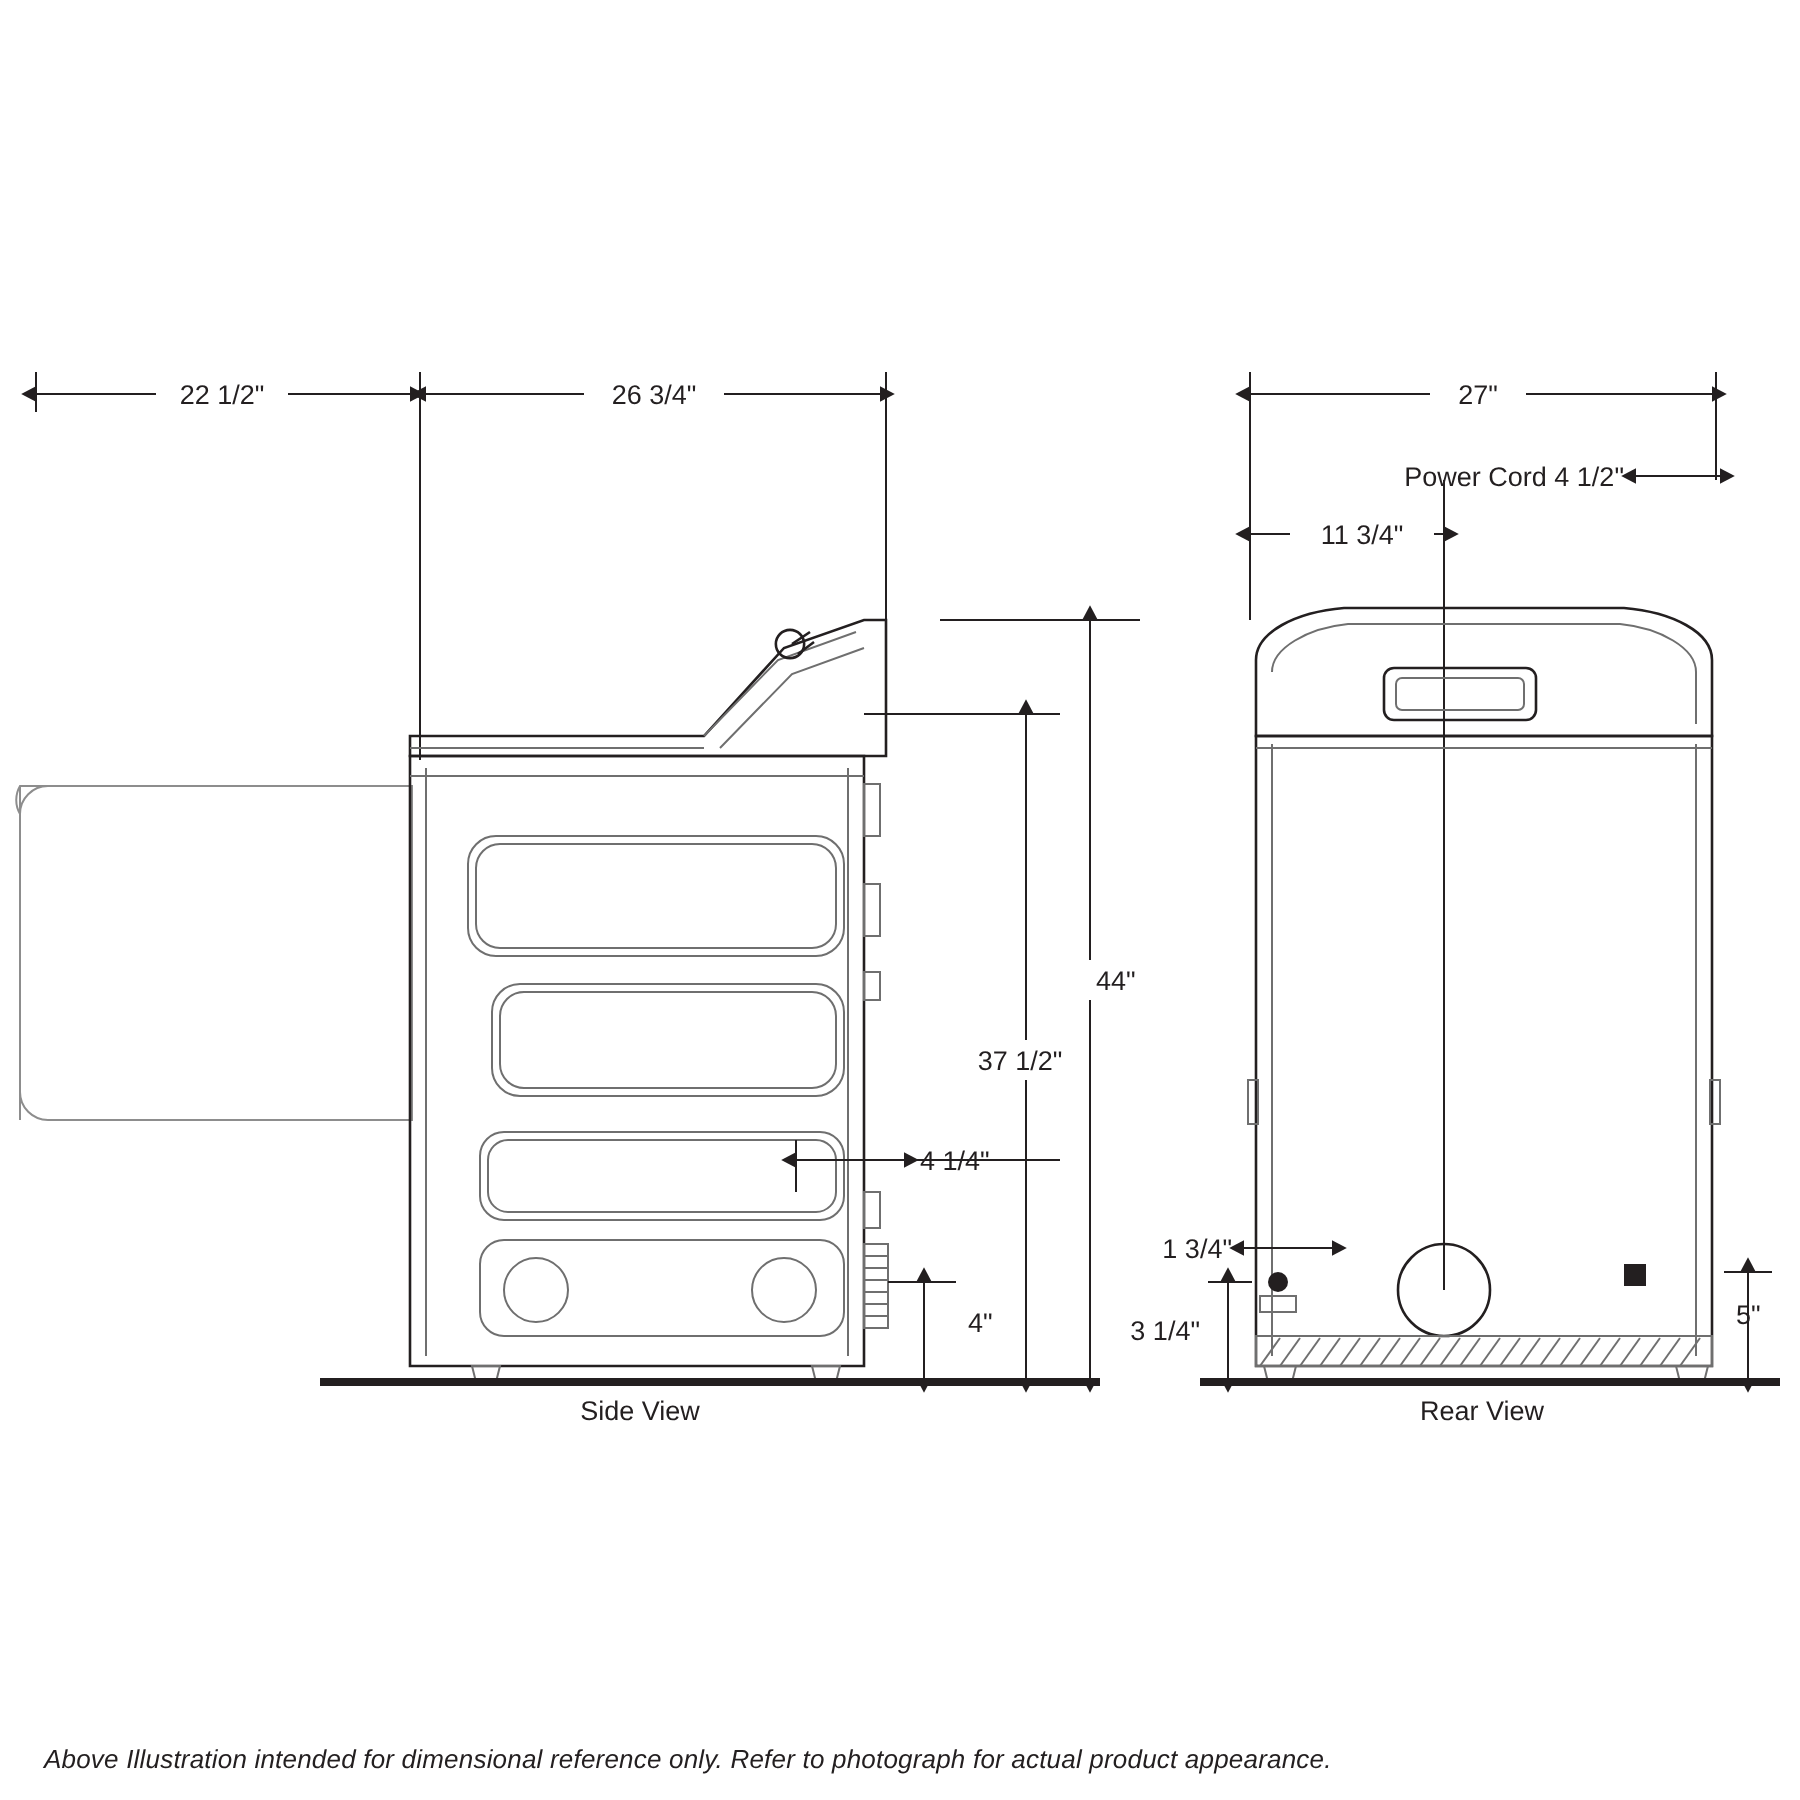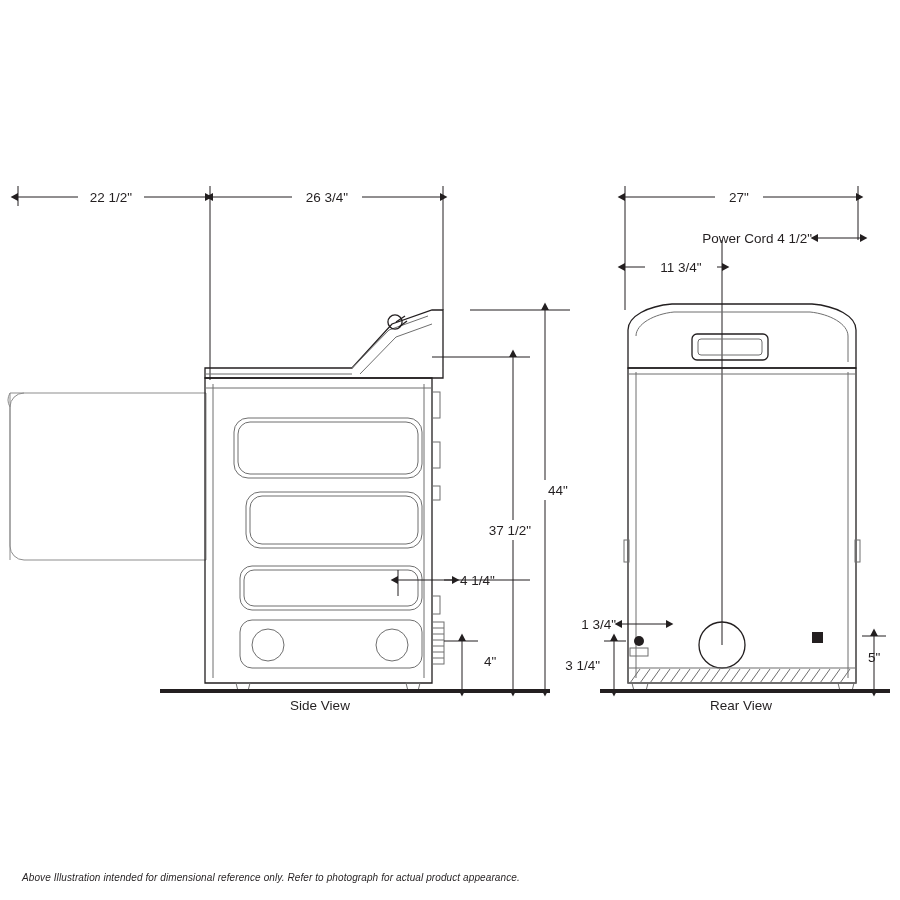--- a/index.html
+++ b/index.html
@@ -34,21 +34,21 @@
   .viewlabel {
     font-family: "Liberation Sans", sans-serif;
     font-size: 13.5px;
     fill: #231f20;
   }
   .footnote {
     position: absolute;
     left: 22px;
     top: 872px;
     width: 860px;
-    font-size: 10px;
+    font-size: 13px;
     font-style: italic;
     color: #231f20;
     letter-spacing: 0.1px;
   }
   .thin  { stroke: #231f20; stroke-width: 1; fill: none; }
   .med   { stroke: #231f20; stroke-width: 1.3; fill: none; }
   .light { stroke: #8d8d8d; stroke-width: 1; fill: none; }
   .panelline { stroke: #6f6f6f; stroke-width: 1; fill: none; }
   .floor { fill: #231f20; }
   .fillwhite { fill: #ffffff; }

